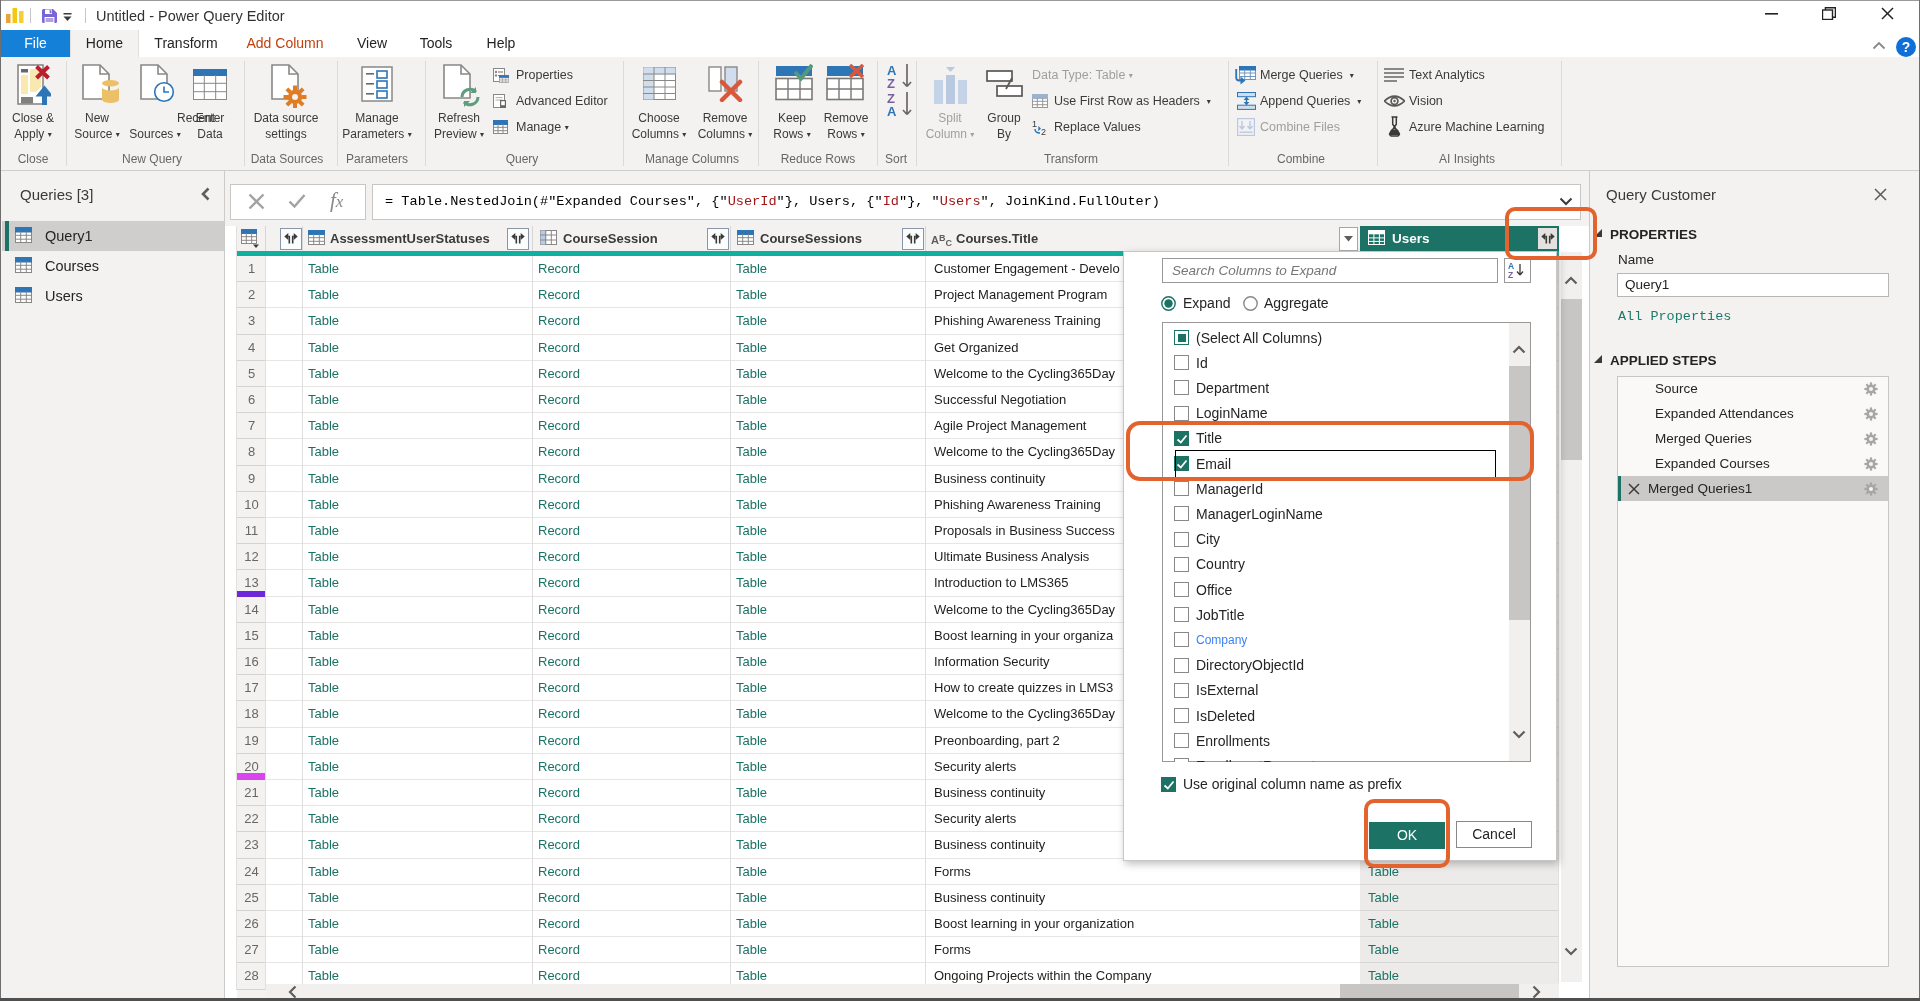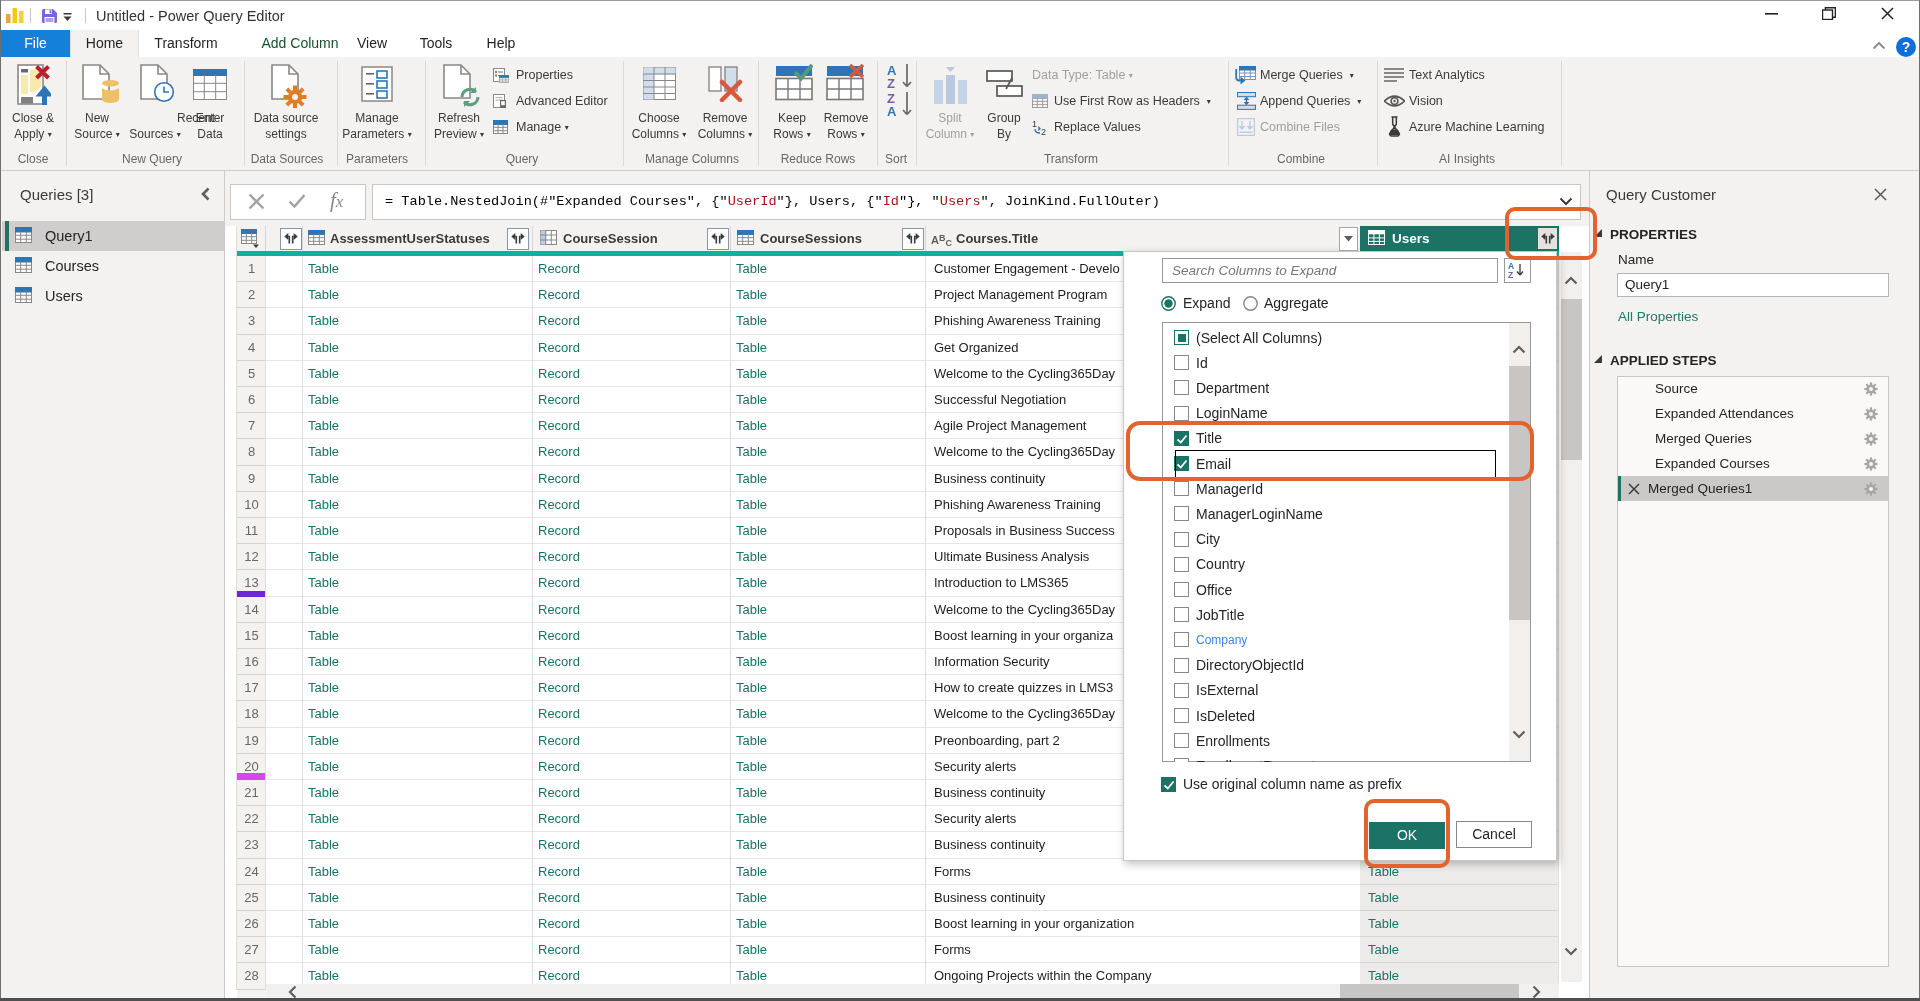--- a/index.html
+++ b/index.html
@@ -49,21 +49,21 @@
 <div class="abs" style="left:1881px;top:7px;width:13px;height:13px;">
     <svg width="13" height="13" viewBox="0 0 13 13">
       <line x1="1" y1="1" x2="12" y2="12" stroke="#222" stroke-width="1.5"></line>
       <line x1="12" y1="1" x2="1" y2="12" stroke="#222" stroke-width="1.5"></line>
     </svg>
   </div>
 <div class="" style="left:0px;top:30px;width:1920px;height:27px;background:#fff;"></div>
 <div class="" style="left:1px;top:30px;width:69px;height:27px;background:#1480d8;color:#fff;text-align:center;line-height:27px;font-size:14px;">File</div>
 <div class="" style="left:70px;top:30px;width:69px;height:27px;background:#f3f2f1;color:#252423;text-align:center;line-height:27px;font-size:14px;border-left:1px solid #e1dfdd;border-right:1px solid #e1dfdd;box-sizing:border-box;">Home</div>
 <div class="" style="left:139px;top:30px;width:94px;height:27px;color:#252423;text-align:center;line-height:27px;font-size:14px;">Transform</div>
-<div class="" style="left:246px;top:30px;width:108px;height:27px;color:#14532d;text-align:center;line-height:27px;font-size:14px;">Add Column</div>
+<div class="" style="left:231px;top:30px;width:108px;height:27px;color:#c2410c;text-align:center;line-height:27px;font-size:14px;">Add Column</div>
 <div class="" style="left:341px;top:30px;width:62px;height:27px;color:#252423;text-align:center;line-height:27px;font-size:14px;">View</div>
 <div class="" style="left:403px;top:30px;width:66px;height:27px;color:#252423;text-align:center;line-height:27px;font-size:14px;">Tools</div>
 <div class="" style="left:469px;top:30px;width:64px;height:27px;color:#252423;text-align:center;line-height:27px;font-size:14px;">Help</div>
 <div class="abs" style="left:1872px;top:41px;width:14px;height:9px;">
     <svg width="14" height="9" viewBox="0 0 14 9">
       <path d="M1.5,7.5 L7,2 L12.5,7.5" fill="none" stroke="#8a8886" stroke-width="1.8"></path>
     </svg>
   </div>
 <div class="abs" style="left:1896px;top:37px;width:20px;height:20px;">
     <svg width="20" height="20" viewBox="0 0 20 20">
@@ -780,21 +780,21 @@
   </div>
 <div class="" style="left:1594px;top:229px;width:10px;height:10px;">
     <svg width="9" height="9" viewBox="0 0 9 9">
       <path d="M8,0 V8 H0 z" fill="#3b3a39"></path>
     </svg>
   </div>
 <div class="" style="left:1610px;top:227px;width:200px;height:15px;font-size:13.5px;font-weight:bold;color:#252423;line-height:15px;">PROPERTIES</div>
 <div class="" style="left:1618px;top:252px;width:100px;height:15px;font-size:13.5px;color:#252423;line-height:15px;">Name</div>
 <div class="" style="left:1617px;top:273px;width:272px;height:24px;background:#fff;border:1px solid #b8b6b4;box-sizing:border-box;"></div>
 <div class="" style="left:1625px;top:273px;width:200px;height:24px;font-size:13.5px;color:#252423;line-height:24px;">Query1</div>
-<div class="" style="left:1618px;top:309px;width:140px;height:15px;font-size:13.5px;color:#1b7a6b;line-height:15px;">All Properties</div>
+<div class="" style="left:1618px;top:309px;width:140px;height:15px;font-size:13.5px;color:#1b7a6b;line-height:15px;font-family:Liberation Mono, monospace;">All Properties</div>
 <div class="" style="left:1594px;top:355px;width:10px;height:10px;">
     <svg width="9" height="9" viewBox="0 0 9 9">
       <path d="M8,0 V8 H0 z" fill="#3b3a39"></path>
     </svg>
   </div>
 <div class="" style="left:1610px;top:353px;width:200px;height:15px;font-size:13.5px;font-weight:bold;color:#252423;line-height:15px;">APPLIED STEPS</div>
 <div class="" style="left:1617px;top:376px;width:272px;height:591px;background:#faf9f8;border:1px solid #c8c6c4;box-sizing:border-box;"></div>
 <div class="" style="left:1655px;top:376px;width:200px;height:25px;font-size:13.5px;color:#252423;line-height:25px;">Source</div>
 <div class="abs" style="left:1864px;top:382px;width:14px;height:14px;">
     <svg width="14" height="14" viewBox="0 0 14 14">

